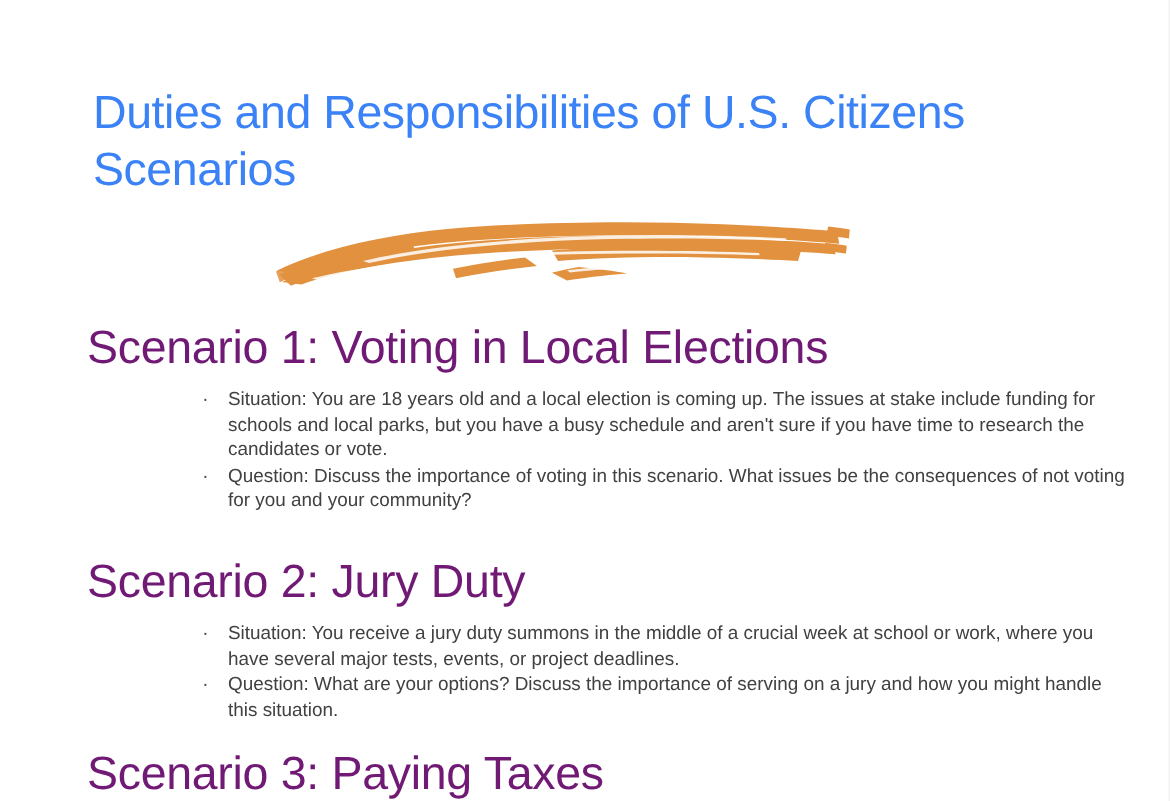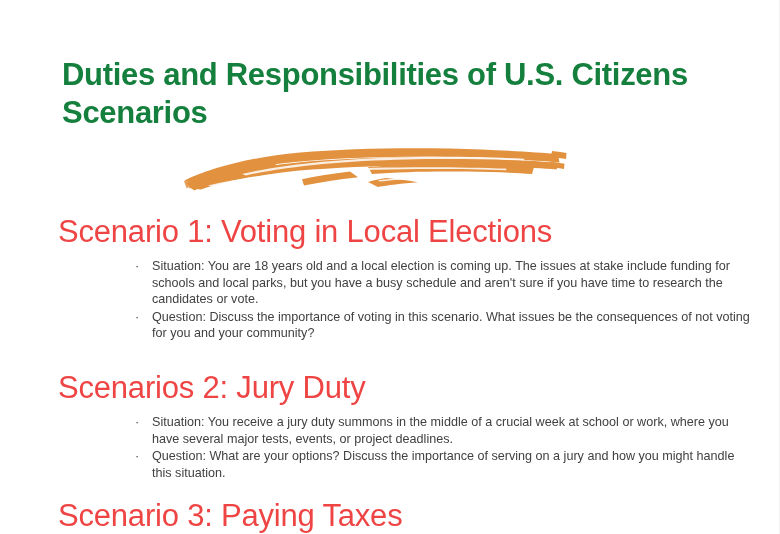--- a/index.html
+++ b/index.html
@@ -29,24 +29,24 @@
   .title-block {
     position: absolute;
     left: 62px;
     top: 56px;
     width: 680px;
   }
   .doc-title {
     margin: 0;
     font-family: "Liberation Sans", sans-serif;
     font-size: 31px;
-    font-weight: bold;
+    font-weight: normal;
     line-height: 38px;
     letter-spacing: -0.3px;
-    color: #15803d;
+    color: #3b82f6;
     white-space: pre-line;
   }
 
   
   .swoosh {
     position: absolute;
     left: 182px;
     top: 143px;
     width: 388px;
     height: 56px;
@@ -60,21 +60,21 @@
   #section-1 { top: 368px; }
   #section-2 { top: 496px; }
 
   .section-heading {
     margin: 0;
     font-family: "Liberation Sans", sans-serif;
     font-size: 31px;
     font-weight: normal;
     line-height: 40px;
     letter-spacing: -0.2px;
-    color: #ef4444;
+    color: #701a75;
     white-space: nowrap;
   }
 
   .bullet-list {
     margin: 6px 0 0 0;
     padding: 0;
     list-style: none;
   }
   .bullet-item {
     position: relative;
@@ -145,21 +145,21 @@
         <span>Situation: You are 18 years old and a local election is coming up. The issues at stake include funding for schools and local parks, but you have a busy schedule and aren't sure if you have time to research the candidates or vote.</span>
       </li>
       <li class="bullet-item">
         <span class="dot">·</span>
         <span>Question: Discuss the importance of voting in this scenario. What issues be the consequences of not voting for you and your community?</span>
       </li>
     </ul>
   </div>
 
   <div class="section" id="section-1">
-    <h2 class="section-heading">Scenarios 2: Jury Duty</h2>
+    <h2 class="section-heading">Scenario 2: Jury Duty</h2>
     <ul class="bullet-list">
       <li class="bullet-item">
         <span class="dot">·</span>
         <span>Situation: You receive a jury duty summons in the middle of a crucial week at school or work, where you have several major tests, events, or project deadlines.</span>
       </li>
       <li class="bullet-item">
         <span class="dot">·</span>
         <span>Question: What are your options? Discuss the importance of serving on a jury and how you might handle this situation.</span>
       </li>
     </ul>

